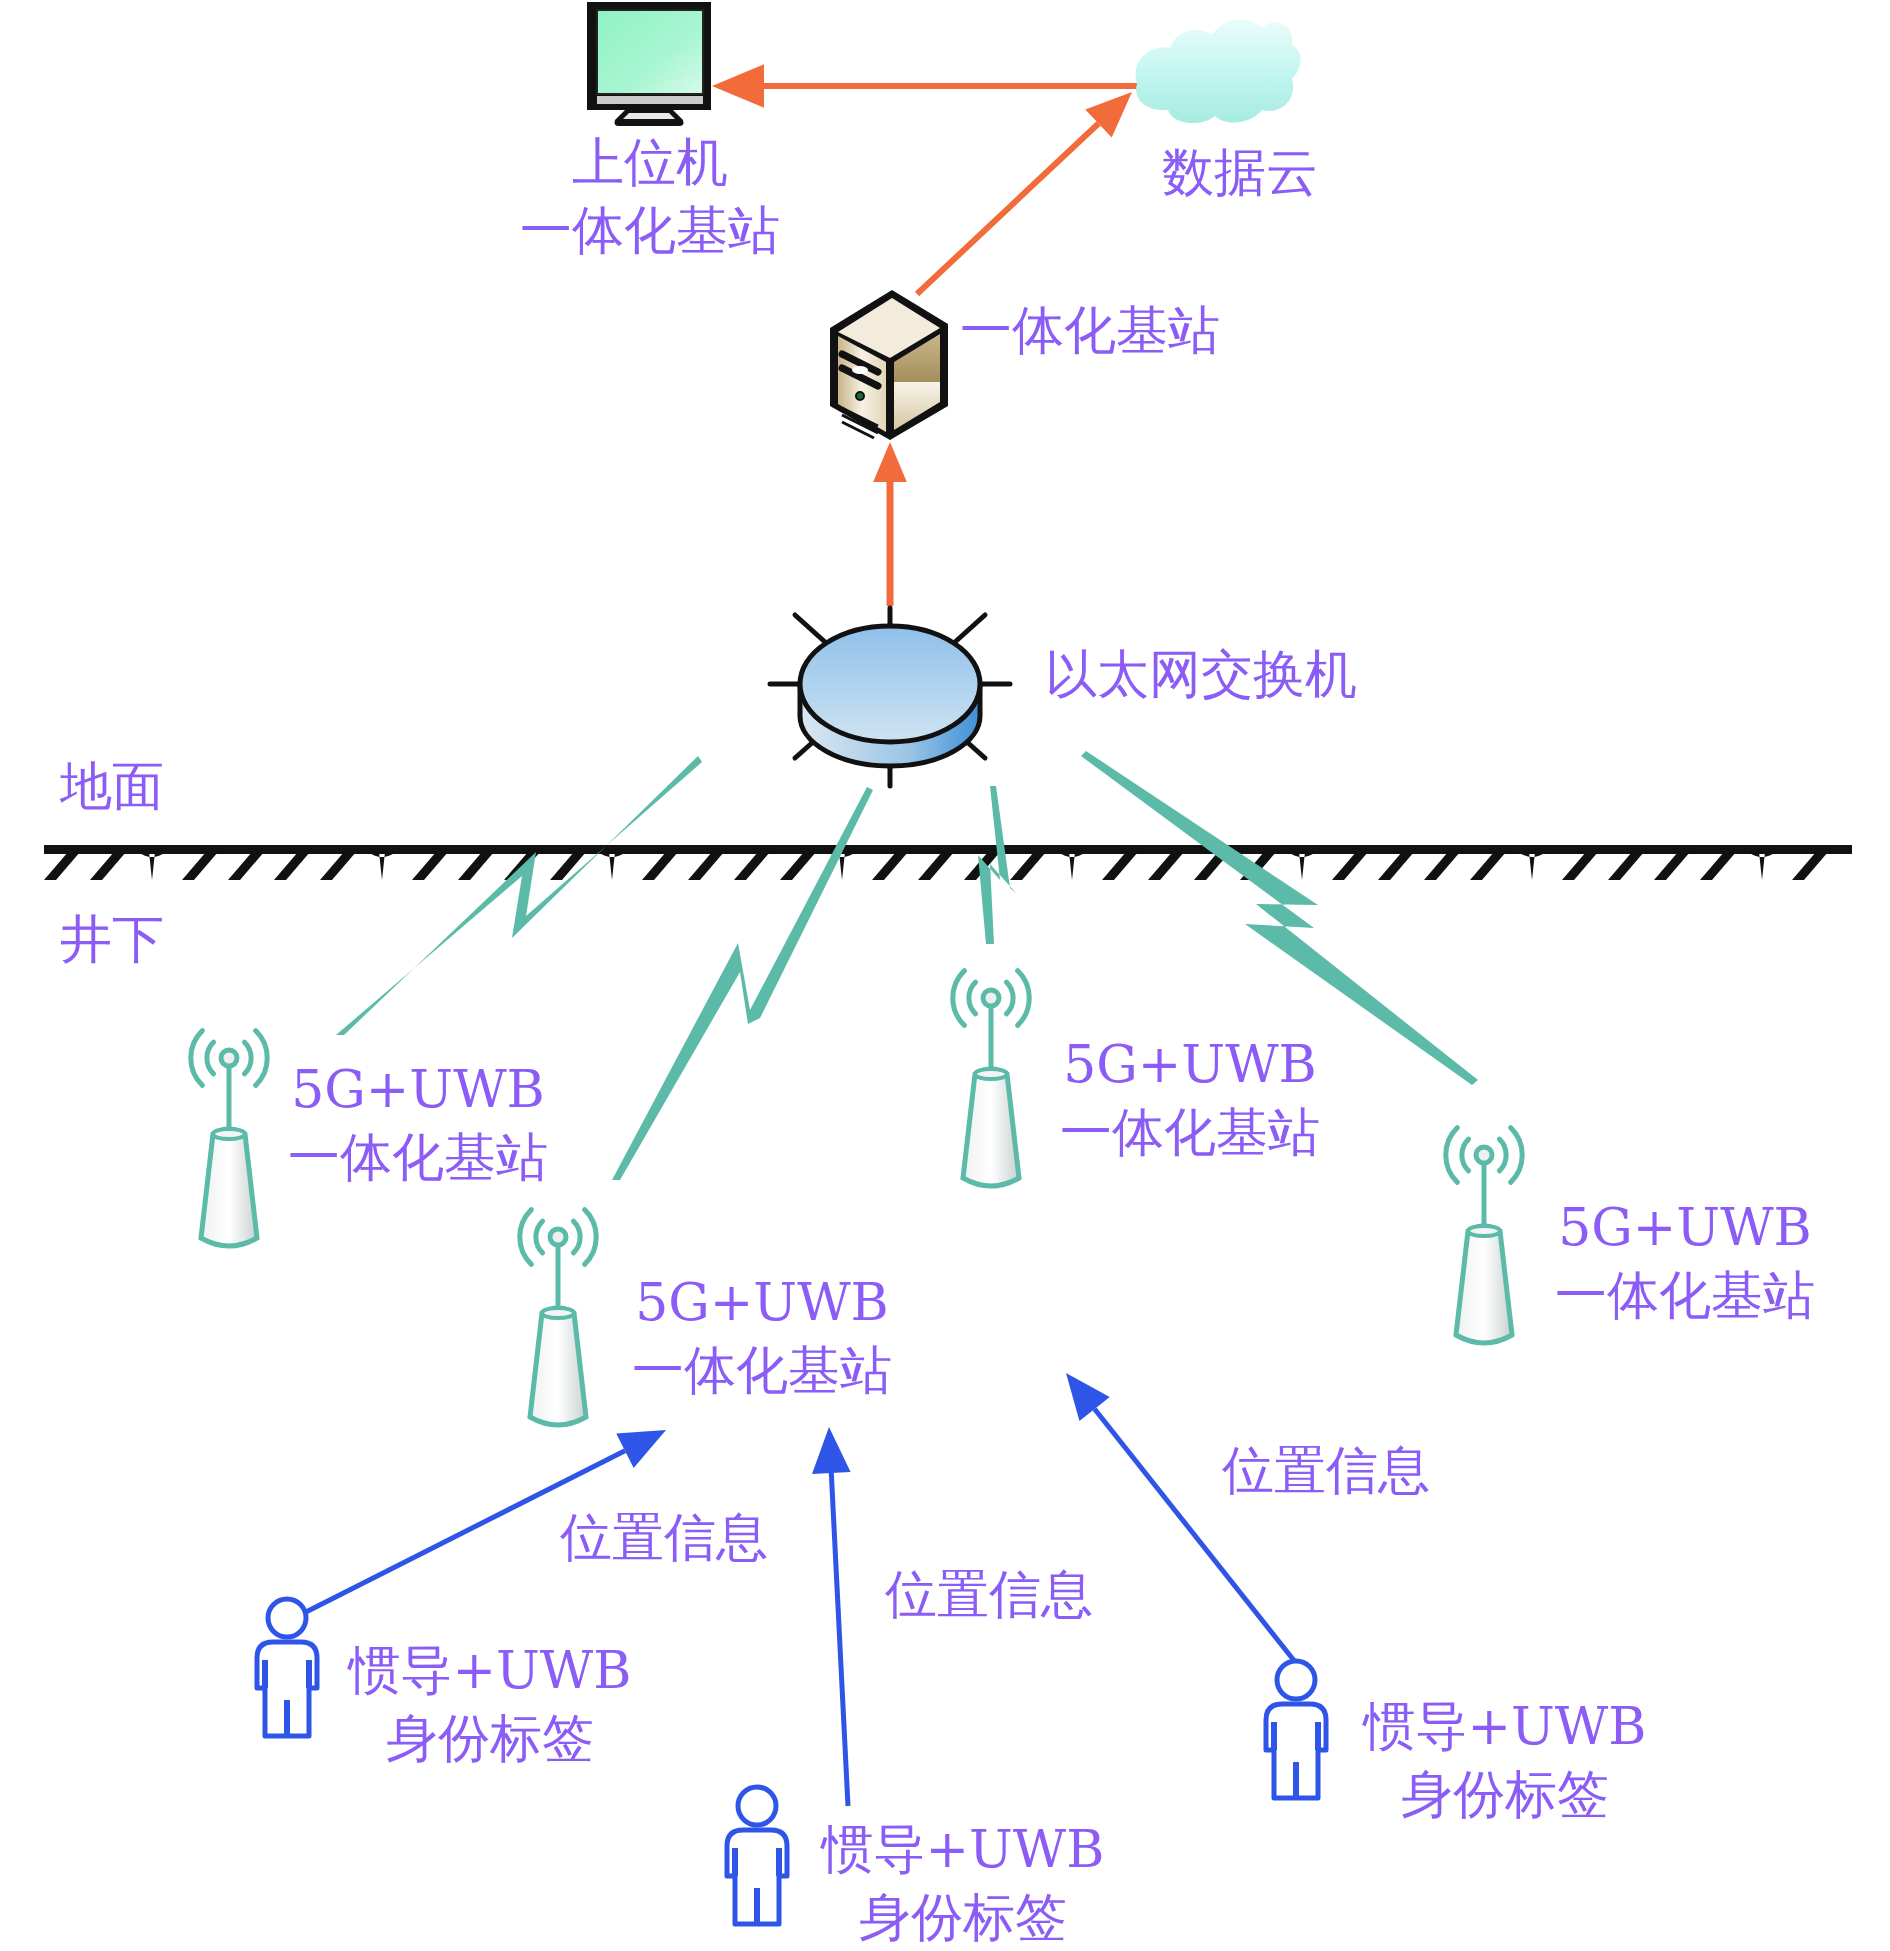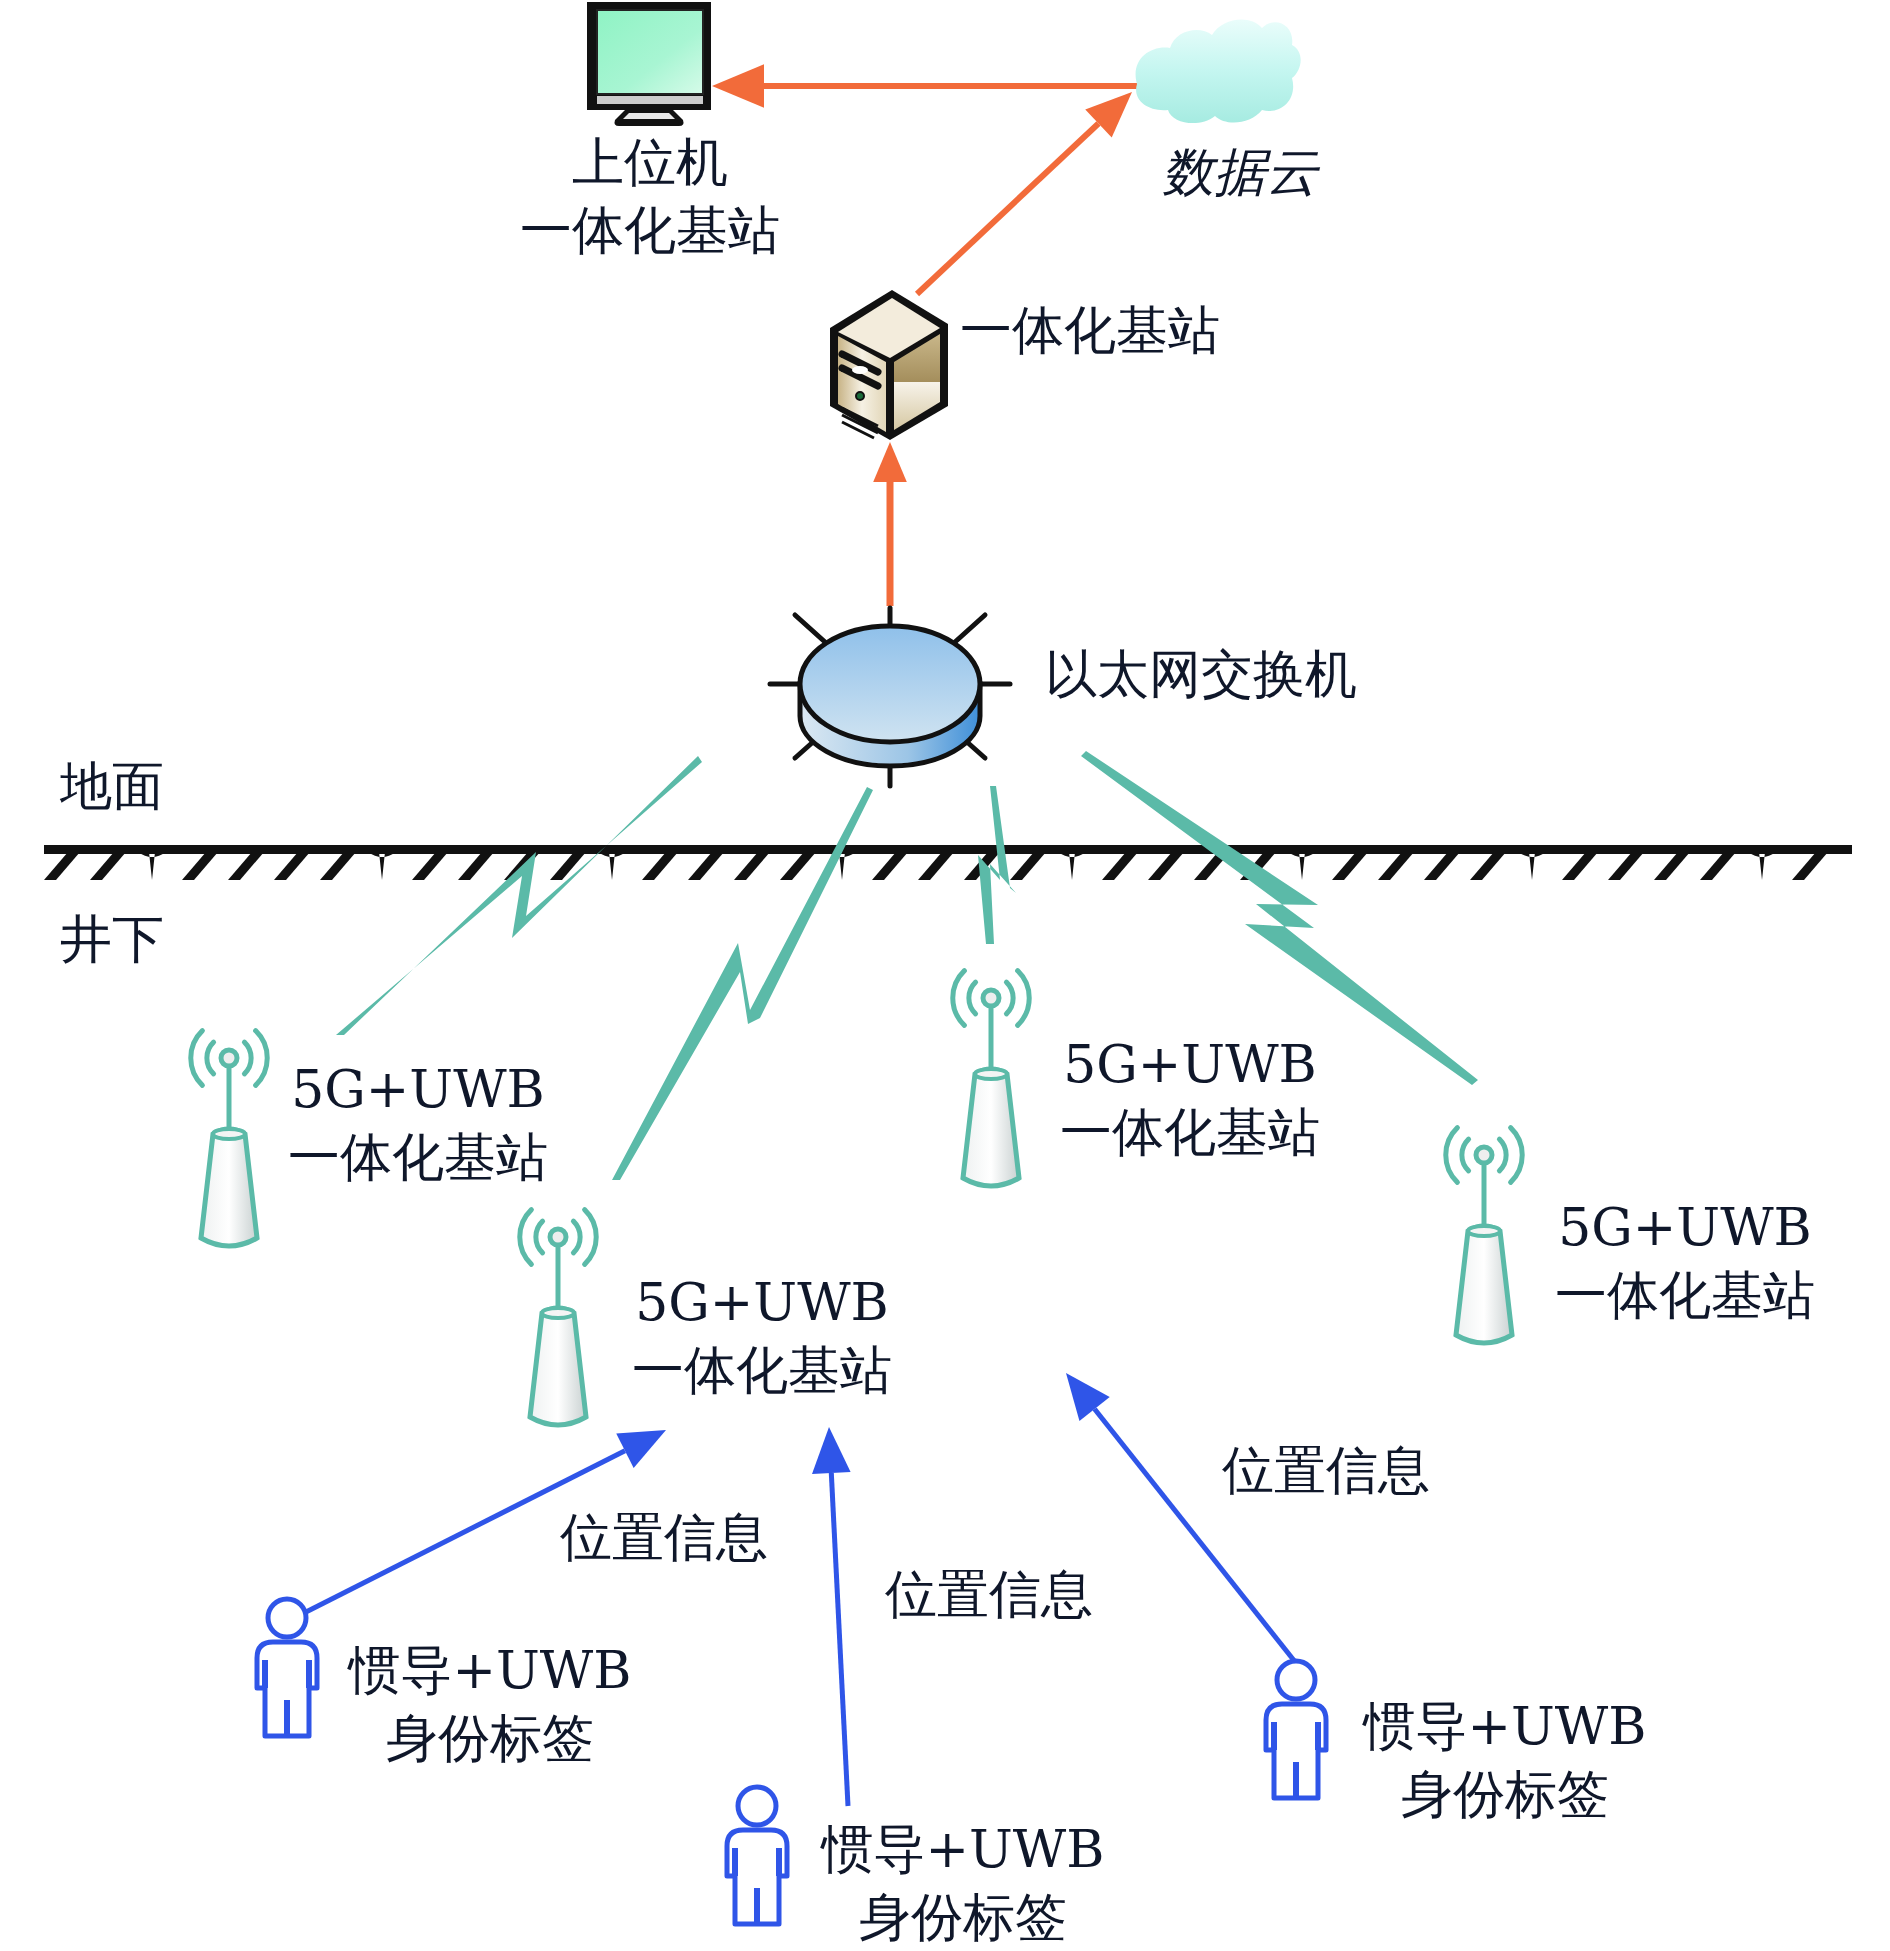--- a/index.html
+++ b/index.html
@@ -1,20 +1,20 @@
 <!DOCTYPE html>
 <html><head>
 <meta charset="utf-8">
 <style>
   html, body { margin:0; padding:0; background:#ffffff; }
   body { width:1890px; height:1951px; position:relative; overflow:hidden;
          font-family:"DejaVu Serif","Liberation Serif",serif; color:#111; }
   svg#diagram { position:absolute; left:0; top:0; }
   .lbl { position:absolute; font-family:"DejaVu Serif","Liberation Serif",serif;
-         font-size:52px; line-height:68px; color:#0f172a; text-align:center; white-space:nowrap; }
+         font-size:52px; line-height:68px; color:#8b5cf6; text-align:center; white-space:nowrap; }
   .lbl .line { display:block; }
   .lbl.left { text-align:left; }
 </style>
 </head>
 <body>
 
 <svg id="diagram" width="1890" height="1951" viewBox="0 0 1890 1951">
   <defs>
     <linearGradient id="gScreen" x1="0" y1="0" x2="1" y2="1">
       <stop offset="0" stop-color="#8ff3c4"></stop>
@@ -247,21 +247,21 @@
         <line x1="1296" y1="1762" x2="1296" y2="1798" stroke="#2f55e8" stroke-width="6"></line>
       </g>
     </g>
 </svg>
 
 <div class="lbl" style="left:520px; top:128px; width:260px;">
   <span class="line">上位机</span>
   <span class="line">一体化基站</span>
 </div>
 
-<div class="lbl" style="left:1140px; top:138px; width:200px;font-style:italic;">数据云</div>
+<div class="lbl" style="left:1140px; top:138px; width:200px;">数据云</div>
 
 <div class="lbl" style="left:960px; top:296px; width:250px;">
   <span class="line">一体化基站</span>
 </div>
 
 <div class="lbl left" style="left:1045px; top:640px;">以太网交换机</div>
 
 <div class="lbl left" style="left:60px; top:752px;">地面</div>
 <div class="lbl left" style="left:60px; top:905px;">井下</div>
 

